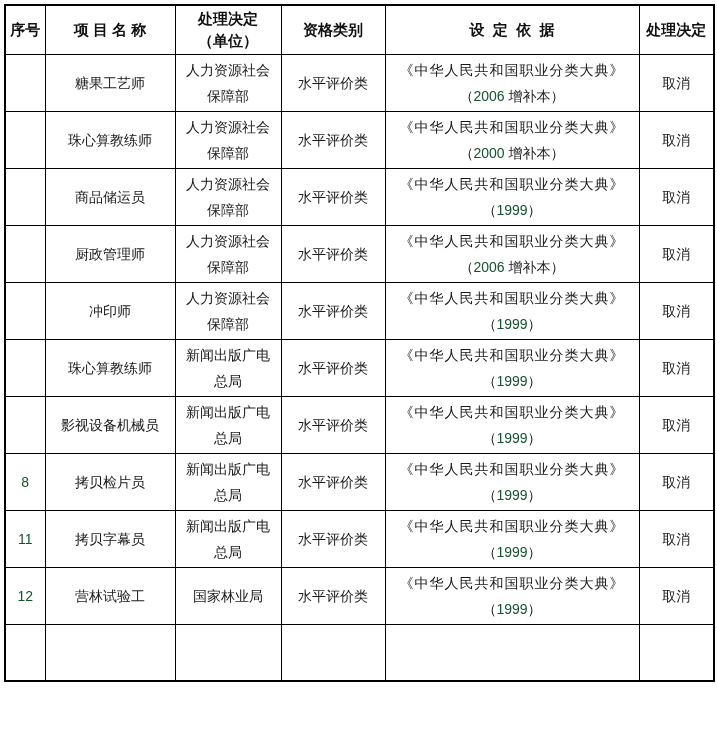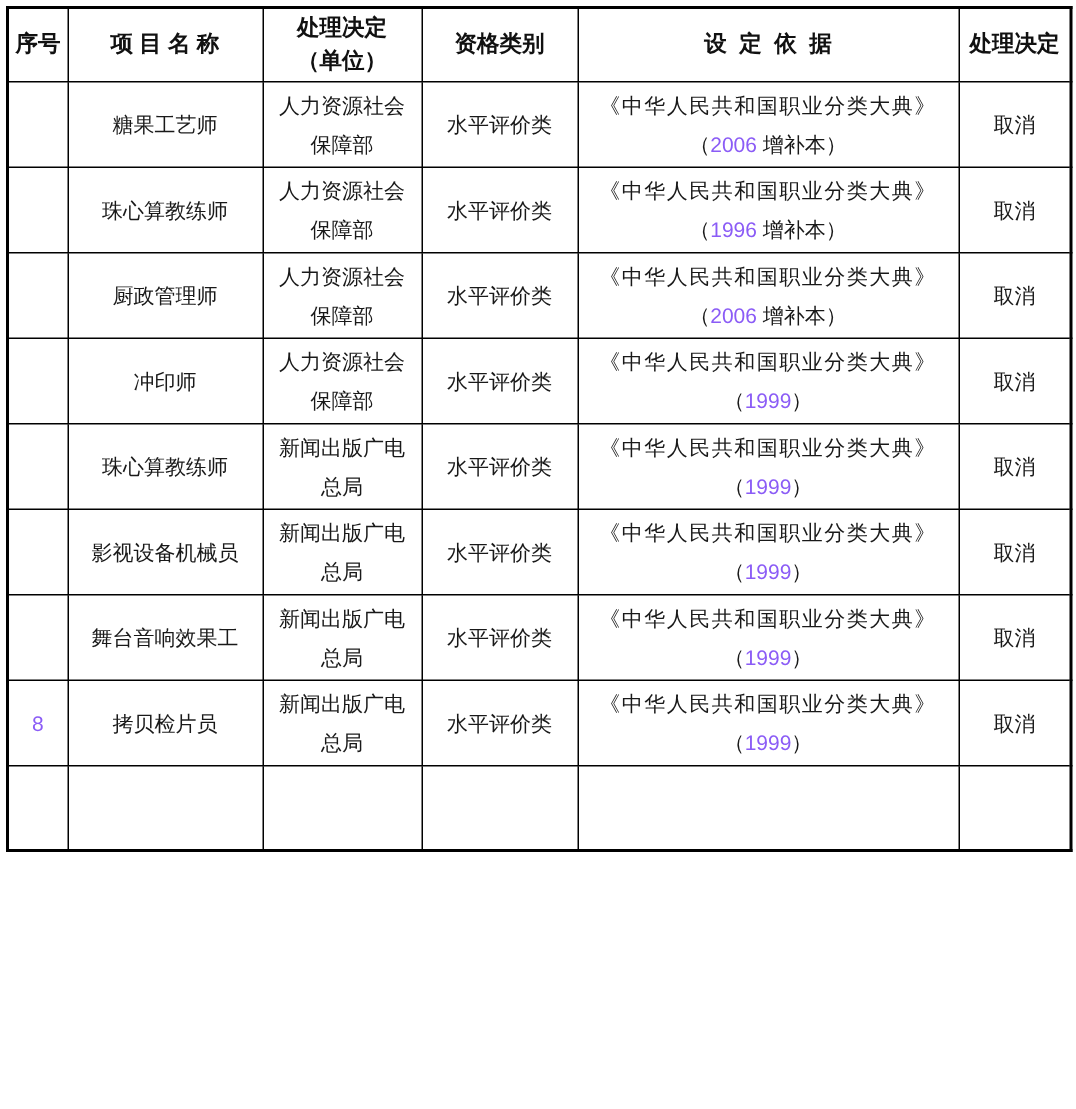--- a/index.html
+++ b/index.html
@@ -38,21 +38,21 @@
     white-space: pre-wrap;
     line-height: 22px;
     color: #111111;
   }
   .qual-table td {
     font-size: 14px;
     line-height: 26px;
   }
   .cell-line { line-height: 26px; }
   .basis-line1 { letter-spacing: 1px; }
-  .num { color: #8b5cf6; }
+  .num { color: #14532d; }
 </style>
 </head>
 <body>
 
 <div class="page">
   <table class="qual-table">
     <colgroup>
       <col style="width:40px">
       <col style="width:130px">
       <col style="width:106px">
@@ -99,21 +99,41 @@
           </td>
           <td>
             <div class="cell-line">人力资源社会</div>
             <div class="cell-line">保障部</div>
           </td>
           <td>
             <div class="cell-line">水平评价类</div>
           </td>
           <td>
             <div class="cell-line basis-line1">《中华人民共和国职业分类大典》</div>
-            <div class="cell-line">（<span class="num">1996</span> 增补本）</div>
+            <div class="cell-line">（<span class="num">2000</span> 增补本）</div>
+          </td>
+          <td>
+            <div class="cell-line">取消</div>
+          </td>
+        </tr>
+        <tr>
+          <td></td>
+          <td>
+            <div class="cell-line">商品储运员</div>
+          </td>
+          <td>
+            <div class="cell-line">人力资源社会</div>
+            <div class="cell-line">保障部</div>
+          </td>
+          <td>
+            <div class="cell-line">水平评价类</div>
+          </td>
+          <td>
+            <div class="cell-line basis-line1">《中华人民共和国职业分类大典》</div>
+            <div class="cell-line">（<span class="num">1999</span>）</div>
           </td>
           <td>
             <div class="cell-line">取消</div>
           </td>
         </tr>
         <tr>
           <td></td>
           <td>
             <div class="cell-line">厨政管理师</div>
           </td>
@@ -186,49 +206,72 @@
           </td>
           <td>
             <div class="cell-line basis-line1">《中华人民共和国职业分类大典》</div>
             <div class="cell-line">（<span class="num">1999</span>）</div>
           </td>
           <td>
             <div class="cell-line">取消</div>
           </td>
         </tr>
         <tr>
-          <td></td>
-          <td>
-            <div class="cell-line">舞台音响效果工</div>
-          </td>
-          <td>
-            <div class="cell-line">新闻出版广电</div>
-            <div class="cell-line">总局</div>
-          </td>
-          <td>
-            <div class="cell-line">水平评价类</div>
-          </td>
-          <td>
-            <div class="cell-line basis-line1">《中华人民共和国职业分类大典》</div>
-            <div class="cell-line">（<span class="num">1999</span>）</div>
-          </td>
-          <td>
-            <div class="cell-line">取消</div>
-          </td>
-        </tr>
-        <tr>
           <td>
             <div class="cell-line"><span class="num">8</span></div>
           </td>
           <td>
             <div class="cell-line">拷贝检片员</div>
           </td>
           <td>
             <div class="cell-line">新闻出版广电</div>
             <div class="cell-line">总局</div>
+          </td>
+          <td>
+            <div class="cell-line">水平评价类</div>
+          </td>
+          <td>
+            <div class="cell-line basis-line1">《中华人民共和国职业分类大典》</div>
+            <div class="cell-line">（<span class="num">1999</span>）</div>
+          </td>
+          <td>
+            <div class="cell-line">取消</div>
+          </td>
+        </tr>
+        <tr>
+          <td>
+            <div class="cell-line"><span class="num">11</span></div>
+          </td>
+          <td>
+            <div class="cell-line">拷贝字幕员</div>
+          </td>
+          <td>
+            <div class="cell-line">新闻出版广电</div>
+            <div class="cell-line">总局</div>
+          </td>
+          <td>
+            <div class="cell-line">水平评价类</div>
+          </td>
+          <td>
+            <div class="cell-line basis-line1">《中华人民共和国职业分类大典》</div>
+            <div class="cell-line">（<span class="num">1999</span>）</div>
+          </td>
+          <td>
+            <div class="cell-line">取消</div>
+          </td>
+        </tr>
+        <tr>
+          <td>
+            <div class="cell-line"><span class="num">12</span></div>
+          </td>
+          <td>
+            <div class="cell-line">营林试验工</div>
+          </td>
+          <td>
+            <div class="cell-line">国家林业局</div>
           </td>
           <td>
             <div class="cell-line">水平评价类</div>
           </td>
           <td>
             <div class="cell-line basis-line1">《中华人民共和国职业分类大典》</div>
             <div class="cell-line">（<span class="num">1999</span>）</div>
           </td>
           <td>
             <div class="cell-line">取消</div>

